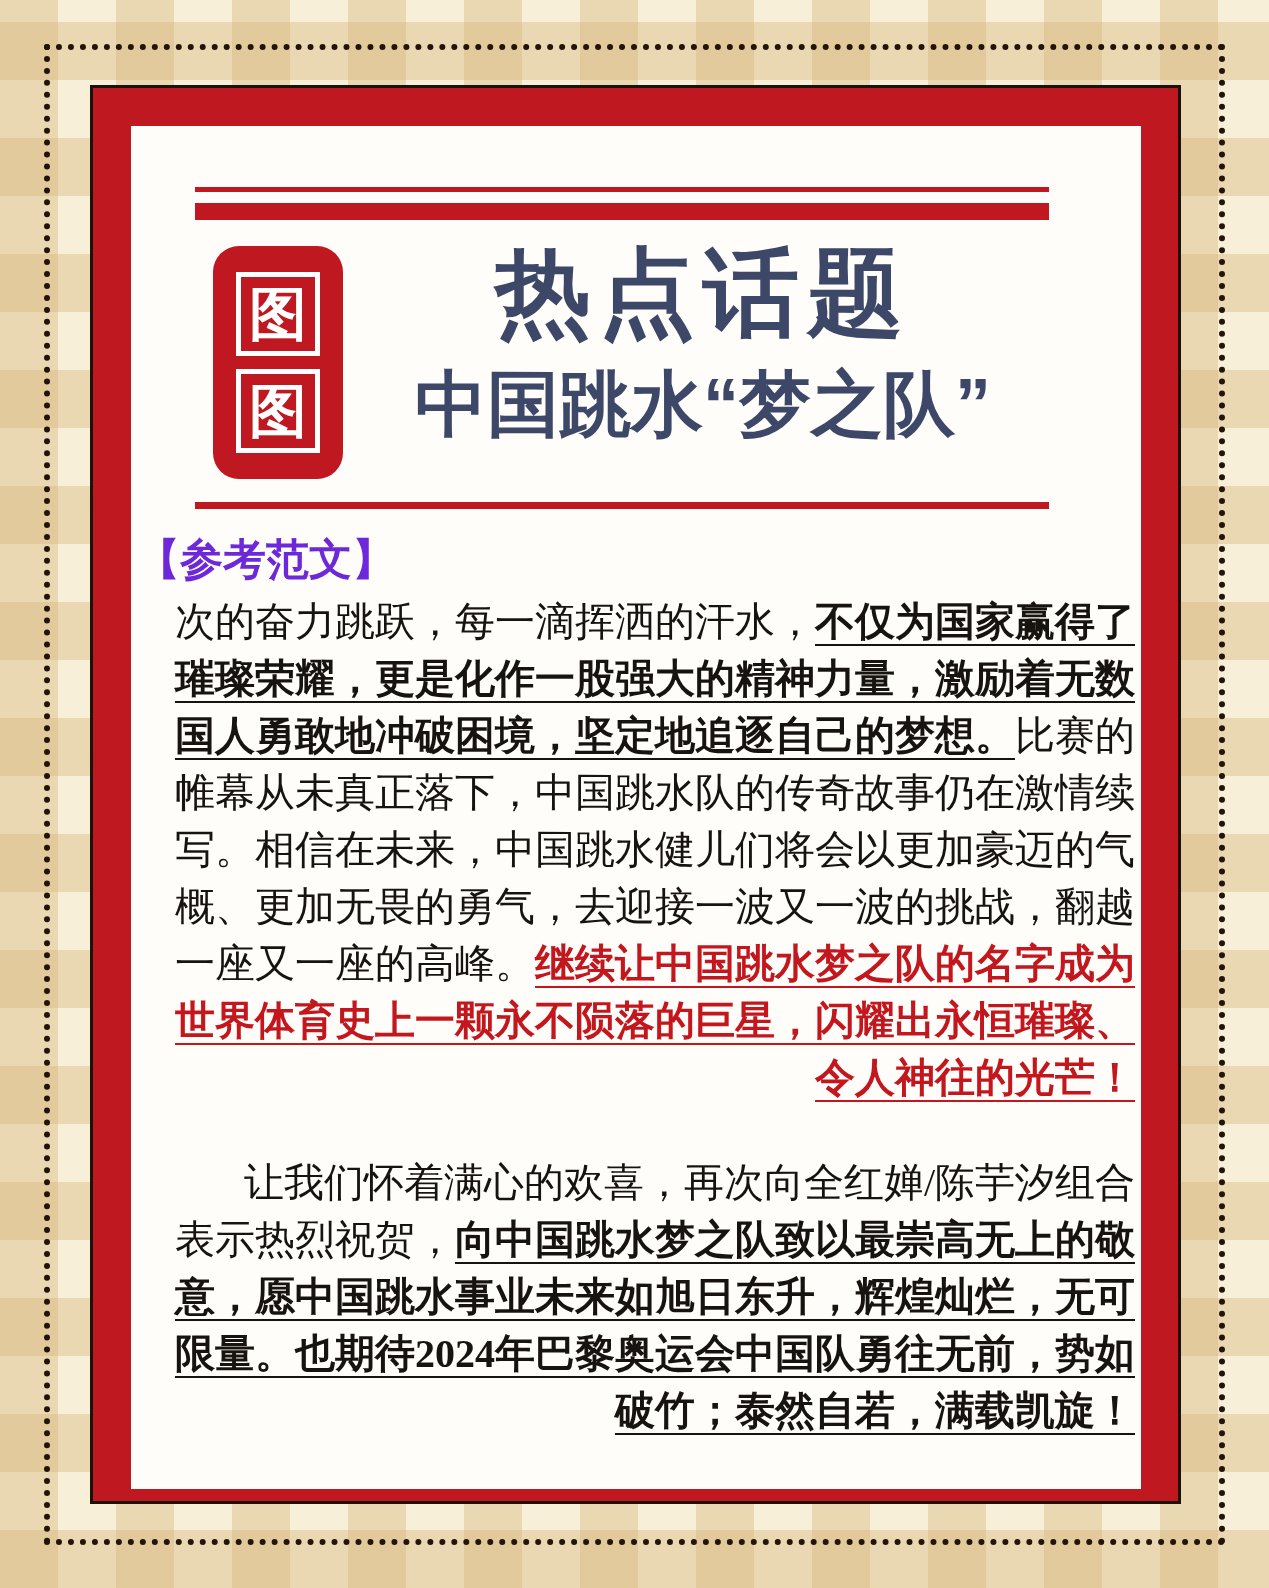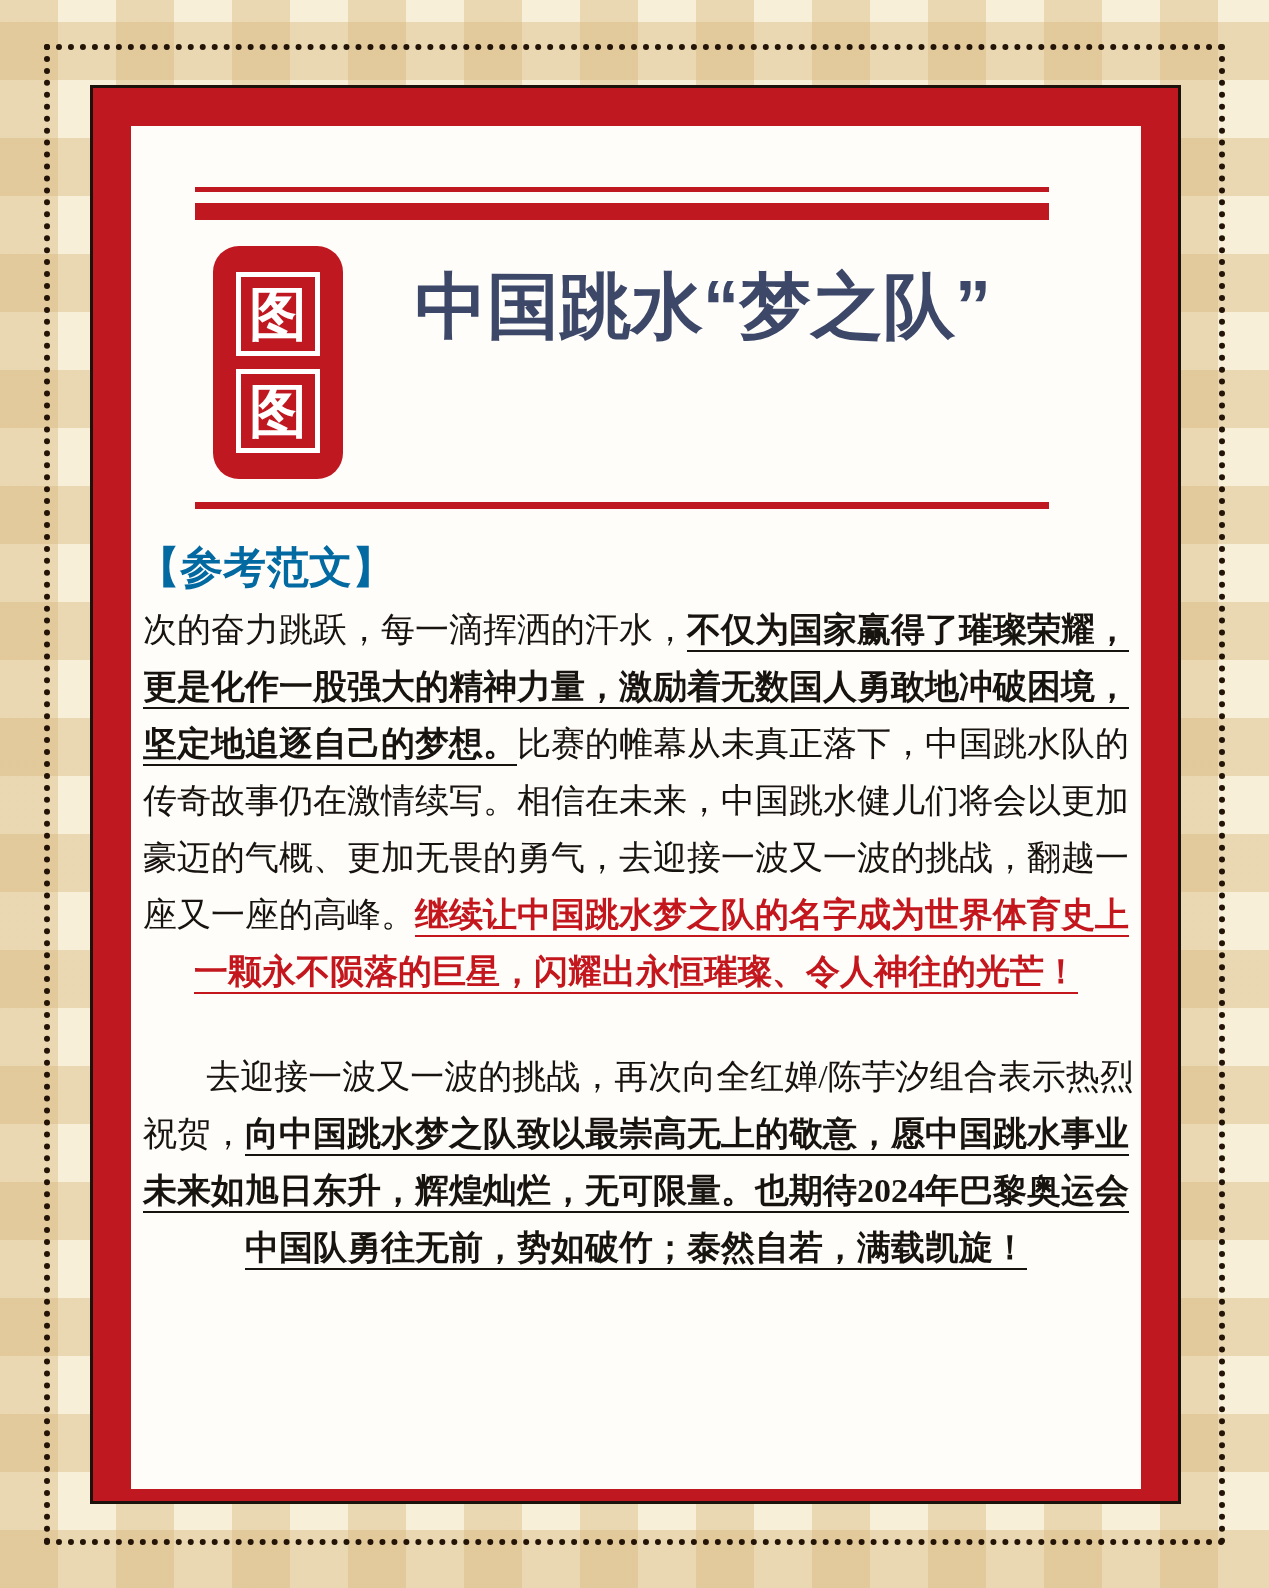--- a/index.html
+++ b/index.html
@@ -53,27 +53,27 @@
   }
   .titles{
     position:absolute;left:150px;right:16px;top:0;
     text-align:center;color:var(--navy);
     font-family:"Liberation Sans","DejaVu Sans",sans-serif;font-weight:900;
   }
   .title1{font-size:96px;line-height:98px;letter-spacing:8px;}
   .title2{font-size:72px;line-height:92px;margin-top:16px;letter-spacing:0;}
   .divider{height:7px;background:var(--red);margin:22px 92px 0 64px;}
   .section-label{
-    margin:34px 0 0 6px;
-    color:#0369a1;font-size:43px;font-weight:bold;line-height:50px;
+    margin:26px 0 0 6px;
+    color:#6d28d9;font-size:43px;font-weight:bold;line-height:50px;
   }
   .article{margin:8px 6px 0 6px;color:var(--ink);}
   .para{
-    font-size:34px;line-height:57px;
-    text-align:center;word-break:break-all;
+    font-size:40px;line-height:57px;
+    text-align:right;word-break:break-all;
   }
   .para.indent{text-indent:2em;margin-top:48px;}
   .seg-normal{font-weight:normal;}
   .seg-bold_underline{
     font-weight:bold;
     text-decoration:underline;
     text-decoration-thickness:2px;
     text-underline-offset:9px;
   }
   .seg-red_bold_underline{
@@ -98,25 +98,26 @@
   <div class="header">
     <div class="logo">
         <div class="logo-sq">
           <span>图</span>
         </div>
         <div class="logo-sq">
           <span>图</span>
         </div>
       </div>
     <div class="titles">
+      <div class="title1">热点话题</div>
       <div class="title2">中国跳水“梦之队”</div>
     </div>
   </div>
 
   <div class="divider"></div>
 
   <div class="section-label">【参考范文】</div>
 
   <div class="article">
       <p class="para"><span class="seg-normal">次的奋力跳跃，每一滴挥洒的汗水，</span><span class="seg-bold_underline">不仅为国家赢得了璀璨荣耀，更是化作一股强大的精神力量，激励着无数国人勇敢地冲破困境，坚定地追逐自己的梦想。</span><span class="seg-normal">比赛的帷幕从未真正落下，中国跳水队的传奇故事仍在激情续写。相信在未来，中国跳水健儿们将会以更加豪迈的气概、更加无畏的勇气，去迎接一波又一波的挑战，翻越一座又一座的高峰。</span><span class="seg-red_bold_underline">继续让中国跳水梦之队的名字成为世界体育史上一颗永不陨落的巨星，闪耀出永恒璀璨、令人神往的光芒！</span></p>
-      <p class="para indent"><span class="seg-normal">去迎接一波又一波的挑战，再次向全红婵/陈芋汐组合表示热烈祝贺，</span><span class="seg-bold_underline">向中国跳水梦之队致以最崇高无上的敬意，愿中国跳水事业未来如旭日东升，辉煌灿烂，无可限量。也期待2024年巴黎奥运会中国队勇往无前，势如破竹；泰然自若，满载凯旋！</span></p>
+      <p class="para indent"><span class="seg-normal">让我们怀着满心的欢喜，再次向全红婵/陈芋汐组合表示热烈祝贺，</span><span class="seg-bold_underline">向中国跳水梦之队致以最崇高无上的敬意，愿中国跳水事业未来如旭日东升，辉煌灿烂，无可限量。也期待2024年巴黎奥运会中国队勇往无前，势如破竹；泰然自若，满载凯旋！</span></p>
     </div>
 </div>
 
 </body></html>

